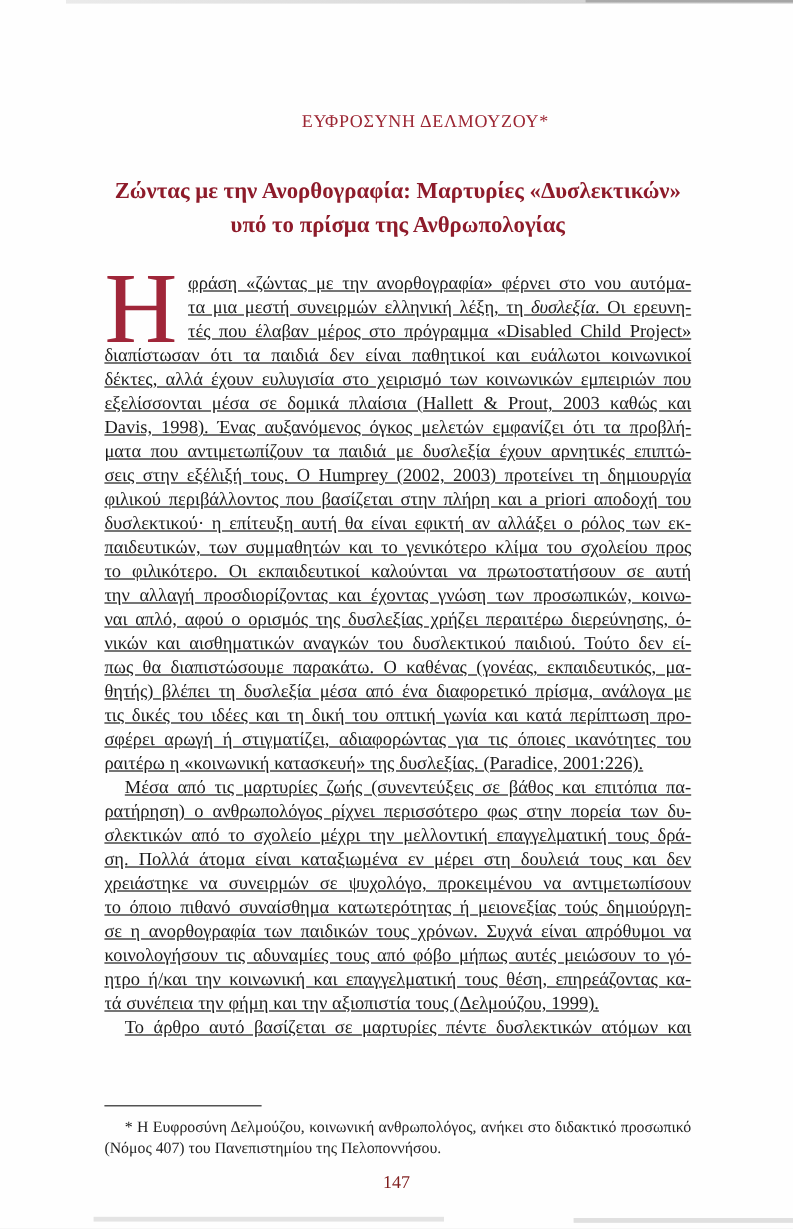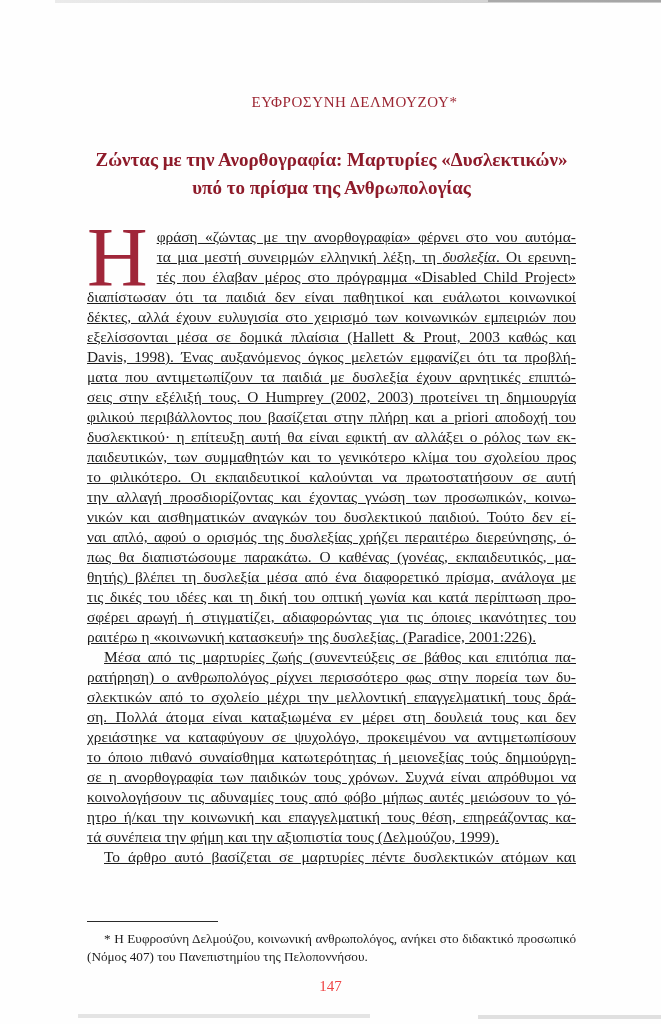--- a/index.html
+++ b/index.html
@@ -79,48 +79,48 @@
         <div class="bline just"><span>δέκτες, αλλά έχουν ευλυγισία στο χειρισμό των κοινωνικών εμπειριών που</span></div>
         <div class="bline just"><span>εξελίσσονται μέσα σε δομικά πλαίσια (Hallett &amp; Prout, 2003 καθώς και</span></div>
         <div class="bline just"><span>Davis, 1998). Ένας αυξανόμενος όγκος μελετών εμφανίζει ότι τα προβλή-</span></div>
         <div class="bline just"><span>ματα που αντιμετωπίζουν τα παιδιά με δυσλεξία έχουν αρνητικές επιπτώ-</span></div>
         <div class="bline just"><span>σεις στην εξέλιξή τους. Ο Humprey (2002, 2003) προτείνει τη δημιουργία</span></div>
         <div class="bline just"><span>φιλικού περιβάλλοντος που βασίζεται στην πλήρη και a priori αποδοχή του</span></div>
         <div class="bline just"><span>δυσλεκτικού· η επίτευξη αυτή θα είναι εφικτή αν αλλάξει ο ρόλος των εκ-</span></div>
         <div class="bline just"><span>παιδευτικών, των συμμαθητών και το γενικότερο κλίμα του σχολείου προς</span></div>
         <div class="bline just"><span>το φιλικότερο. Οι εκπαιδευτικοί καλούνται να πρωτοστατήσουν σε αυτή</span></div>
         <div class="bline just"><span>την αλλαγή προσδιορίζοντας και έχοντας γνώση των προσωπικών, κοινω-</span></div>
+        <div class="bline just"><span>ναι απλό, αφού ο ορισμός της δυσλεξίας χρήζει περαιτέρω διερεύνησης, ό-</span></div>
         <div class="bline just"><span>νικών και αισθηματικών αναγκών του δυσλεκτικού παιδιού. Τούτο δεν εί-</span></div>
-        <div class="bline just"><span>ναι απλό, αφού ο ορισμός της δυσλεξίας χρήζει περαιτέρω διερεύνησης, ό-</span></div>
         <div class="bline just"><span>πως θα διαπιστώσουμε παρακάτω. Ο καθένας (γονέας, εκπαιδευτικός, μα-</span></div>
         <div class="bline just"><span>θητής) βλέπει τη δυσλεξία μέσα από ένα διαφορετικό πρίσμα, ανάλογα με</span></div>
         <div class="bline just"><span>τις δικές του ιδέες και τη δική του οπτική γωνία και κατά περίπτωση προ-</span></div>
         <div class="bline just"><span>σφέρει αρωγή ή στιγματίζει, αδιαφορώντας για τις όποιες ικανότητες του</span></div>
         <div class="bline"><span>ραιτέρω η «κοινωνική κατασκευή» της δυσλεξίας. (Paradice, 2001:226).</span></div>
       </div>
       <div class="para">
         <div class="bline just ind"><span>Μέσα από τις μαρτυρίες ζωής (συνεντεύξεις σε βάθος και επιτόπια πα-</span></div>
         <div class="bline just"><span>ρατήρηση) ο ανθρωπολόγος ρίχνει περισσότερο φως στην πορεία των δυ-</span></div>
         <div class="bline just"><span>σλεκτικών από το σχολείο μέχρι την μελλοντική επαγγελματική τους δρά-</span></div>
         <div class="bline just"><span>ση. Πολλά άτομα είναι καταξιωμένα εν μέρει στη δουλειά τους και δεν</span></div>
-        <div class="bline just"><span>χρειάστηκε να καταφύγουν σε ψυχολόγο, προκειμένου να αντιμετωπίσουν</span></div>
+        <div class="bline just"><span>χρειάστηκε να συνειρμών σε ψυχολόγο, προκειμένου να αντιμετωπίσουν</span></div>
         <div class="bline just"><span>το όποιο πιθανό συναίσθημα κατωτερότητας ή μειονεξίας τούς δημιούργη-</span></div>
         <div class="bline just"><span>σε η ανορθογραφία των παιδικών τους χρόνων. Συχνά είναι απρόθυμοι να</span></div>
         <div class="bline just"><span>κοινολογήσουν τις αδυναμίες τους από φόβο μήπως αυτές μειώσουν το γό-</span></div>
         <div class="bline just"><span>ητρο ή/και την κοινωνική και επαγγελματική τους θέση, επηρεάζοντας κα-</span></div>
         <div class="bline"><span>τά συνέπεια την φήμη και την αξιοπιστία τους (Δελμούζου, 1999).</span></div>
       </div>
       <div class="para">
         <div class="bline just ind"><span>Το άρθρο αυτό βασίζεται σε μαρτυρίες πέντε δυσλεκτικών ατόμων και</span></div>
       </div>
     </div>
 
   <div class="footnote">
     <div class="fn-rule"></div>
     <div id="footnote-lines">
         <div class="fn-line just ind"><span>* Η Ευφροσύνη Δελμούζου, κοινωνική ανθρωπολόγος, ανήκει στο διδακτικό προσωπικό</span></div>
         <div class="fn-line"><span>(Νόμος 407) του Πανεπιστημίου της Πελοποννήσου.</span></div>
       </div>
   </div>
 
-  <div class="pagenum" style="color: #ef4444;">147</div>
+  <div class="pagenum" style="color: #7f1d1d;">147</div>
 
 </div>
 
 </body></html>

